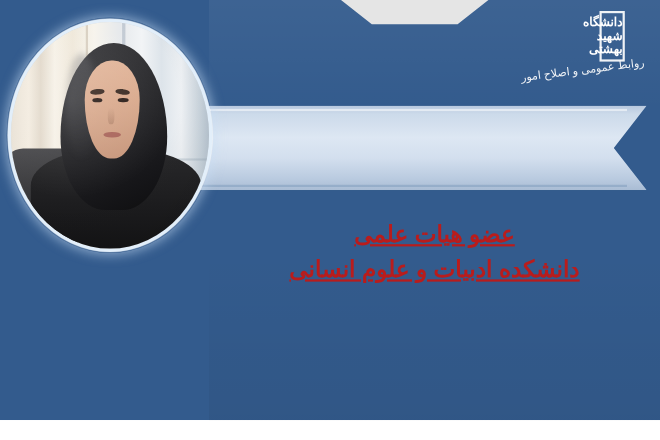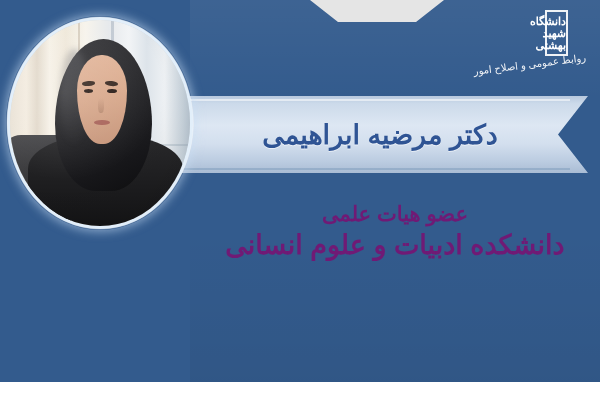--- a/index.html
+++ b/index.html
@@ -277,30 +277,31 @@
   }
 
   
   .subtitle {
     position: absolute;
     left: 200px;
     top: 198px;
     width: 390px;
     text-align: center;
     direction: rtl;
-    color: #701a75;
+    color: #b91c1c;
+    text-decoration: underline;
   }
   .subtitle .line1 {
     font-size: 21px;
     font-weight: bold;
     line-height: 31px;
     white-space: nowrap;
   }
   .subtitle .line2 {
-    font-size: 27px;
+    font-size: 21px;
     font-weight: bold;
     line-height: 33px;
     white-space: nowrap;
   }
 
   
   .logo {
     position: absolute;
     left: 468px;
     top: 6px;
@@ -352,21 +353,20 @@
   <div class="notch-bg"></div>
   <div class="topstrip left"></div>
   <div class="topstrip right"></div>
 
   <div class="panel"></div>
   <div class="panel-sheen"></div>
 
   <div class="ribbon"></div>
   <div class="ribbon-line-top"></div>
   <div class="ribbon-line-bot"></div>
-  <div class="ribbon-name">دکتر مرضیه ابراهیمی</div>
 
   <div class="portrait-ring"></div>
   <div class="portrait">
     <div class="ph-bg"></div>
     <div class="ph-winframe"></div>
     <div class="ph-winframe2"></div>
     <div class="ph-deskline"></div>
     <div class="ph-chair"></div>
     <div class="ph-body"></div>
     <div class="ph-hijab"></div>

